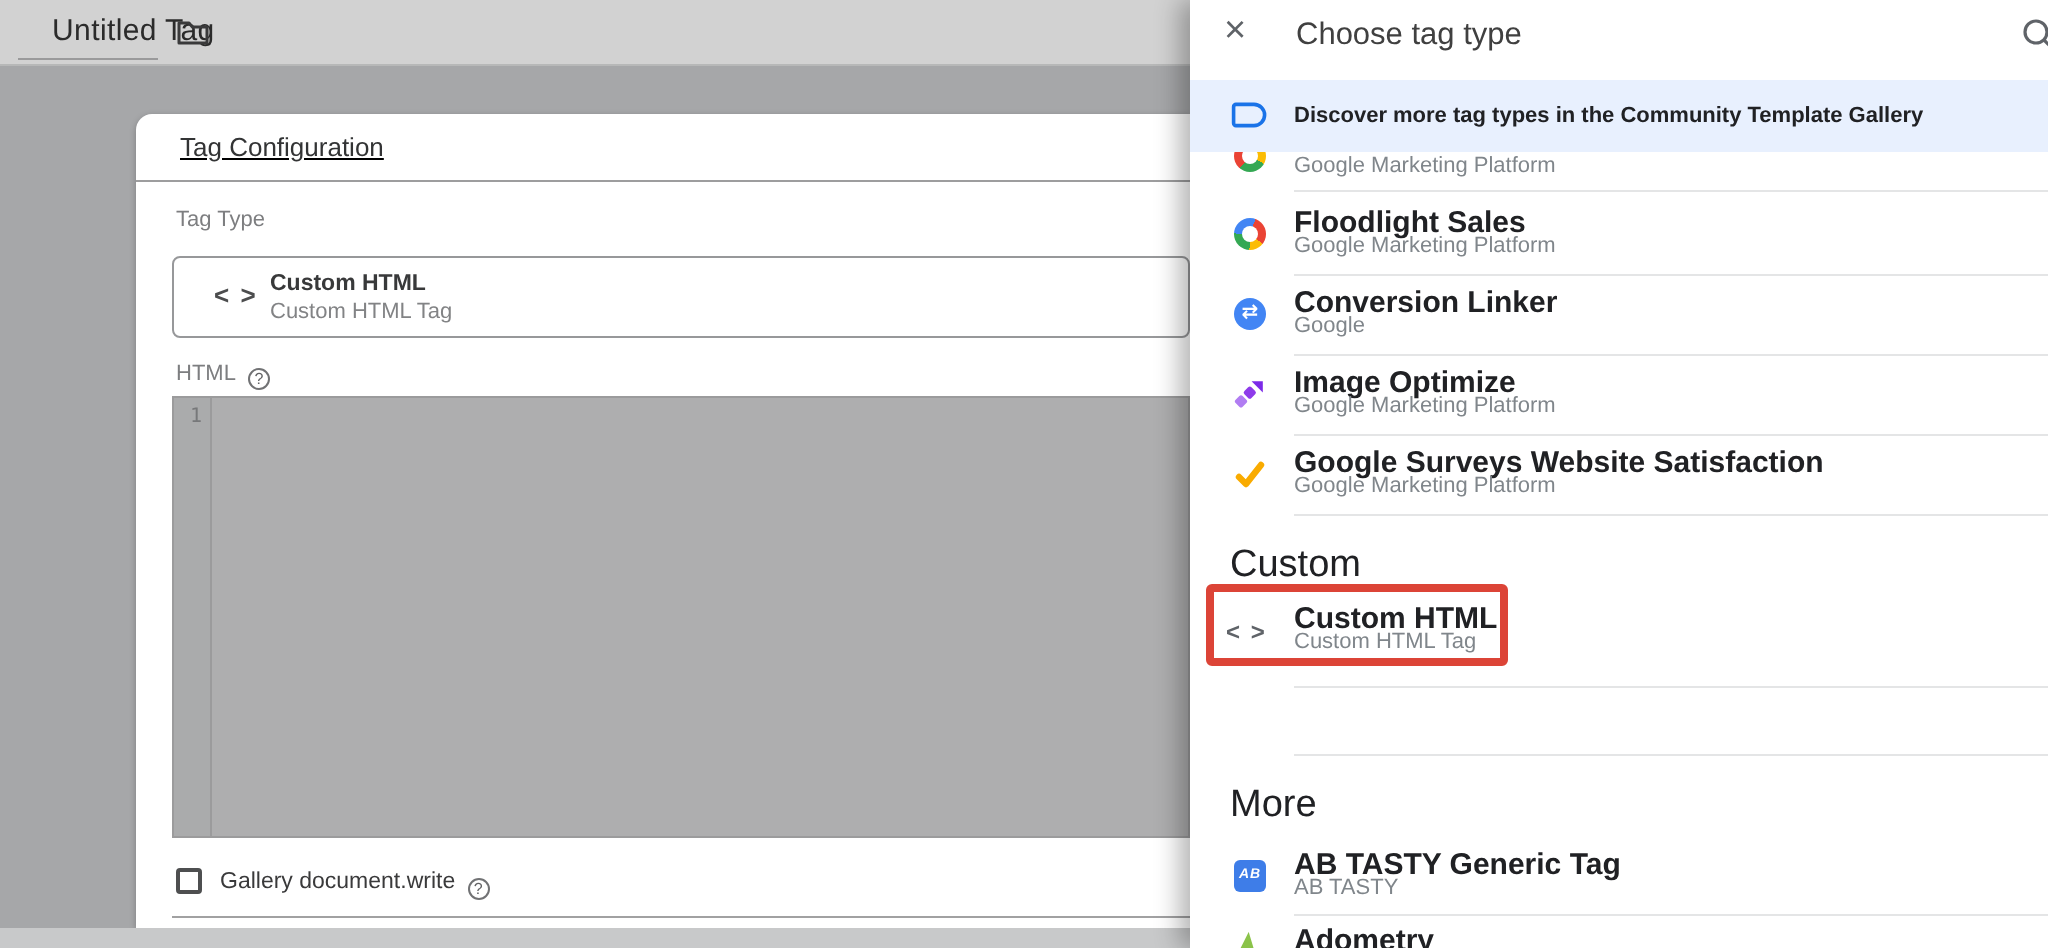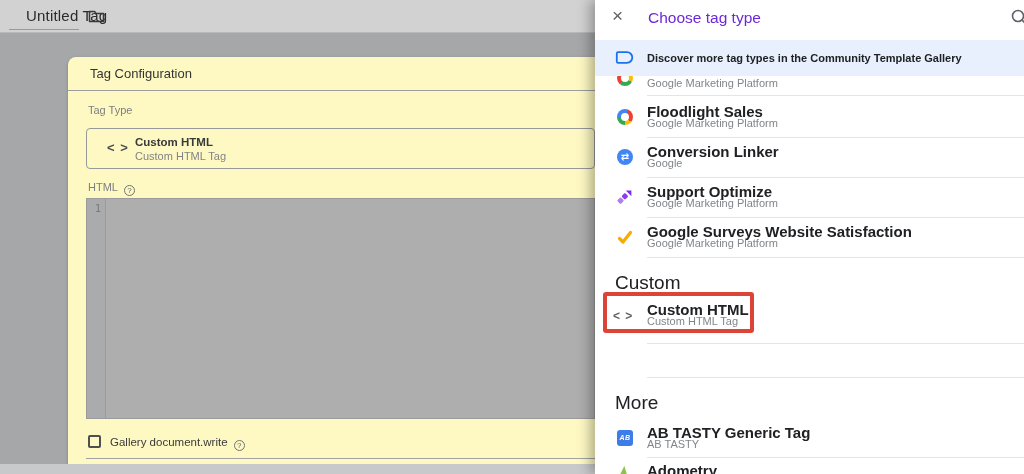--- a/index.html
+++ b/index.html
@@ -9,21 +9,21 @@
   
   .left-region { position:absolute; left:0; top:0; width:595px; height:474px; background:#a6a7a9; }
 
   .topbar { position:absolute; left:0; top:0; width:595px; height:33px; background:#d2d2d2; border-bottom:1px solid #b7b8b8; }
   .doc-title { position:absolute; left:10px; top:7px; font-size:15px; color:#2b2b2b; letter-spacing:.2px;margin-left:16px; }
   .doc-title-underline { position:absolute; left:9px; top:29px; width:70px; height:1px; background:#9a9a9b; }
   .folder-ic { position:absolute; left:88px; top:9px; }
 
   .bottom-strip { position:absolute; left:0; top:464px; width:595px; height:10px; background:#c8c9ca; }
 
-  .card { position:absolute; left:68px; top:57px; width:527px; height:407px; background:#fef9c3; border-radius:8px 0 0 0; box-shadow:0 1px 3px rgba(0,0,0,.25); }
+  .card { position:absolute; left:68px; top:57px; width:527px; height:407px; background:#ffffff; border-radius:8px 0 0 0; box-shadow:0 1px 3px rgba(0,0,0,.25);text-decoration:underline; }
   .card-header { height:34px; line-height:34px; padding-left:22px; font-size:13px; font-weight:500; color:#333435; border-bottom:1px solid #9d9d9e; }
   .field-label { position:absolute; left:20px; font-size:11px; color:#7d7e80; }
   .lbl-tagtype { top:47px; }
   .lbl-html { top:124px; }
 
   .selector { position:absolute; left:18px; top:71px; width:509px; height:41px; border:1px solid #97989a; border-radius:4px; }
   .selector .code-glyph { position:absolute; left:20px; top:11px; font-size:13px; font-weight:700; color:#4c4d4e; letter-spacing:1px; }
   .sel-title { position:absolute; left:48px; top:7px; font-size:11.5px; font-weight:700; color:#38393a; }
   .sel-sub { position:absolute; left:48px; top:21px; font-size:11px; color:#828385; }
 
@@ -34,21 +34,21 @@
   .line-num { position:absolute; right:4px; top:4px; font-family:"DejaVu Sans Mono",monospace; font-size:10px; color:#77787a; }
 
   .chk-row { position:absolute; left:20px; top:375px; height:16px; }
   .checkbox { display:inline-block; width:13px; height:13px; border:2px solid #4e4f50; border-radius:2px; vertical-align:middle; }
   .chk-label { font-size:11.5px; color:#3a3a3b; margin-left:9px; vertical-align:middle; }
   .card-divider { position:absolute; left:18px; top:401px; width:509px; height:1px; background:#a1a1a2; }
 
   
   .panel { position:absolute; left:595px; top:0; width:429px; height:474px; background:#ffffff; box-shadow:-5px 0 12px rgba(0,0,0,.3); overflow:hidden; }
   .close-x { position:absolute; left:17px; top:5px; font-size:19px; color:#5f6368; cursor:default; z-index:3; }
-  .panel-title { position:absolute; left:53px; top:9px; font-size:15.5px; color:#6d28d9; z-index:3; }
+  .panel-title { position:absolute; left:53px; top:9px; font-size:15.5px; color:#404040; z-index:3; }
   .search-ic { position:absolute; left:415px; top:8px; z-index:3; }
 
   .banner { position:absolute; left:0; top:40px; width:429px; height:36px; background:#e8f0fe; z-index:2; }
   .banner-ic { position:absolute; left:20px; top:10px; }
   .banner-text { position:absolute; left:52px; top:12px; font-size:11px; font-weight:700; color:#202124; }
 
   .row { position:absolute; left:0; width:429px; height:30px; z-index:1; }
   .row .t { position:absolute; left:52px; top:0; font-size:15px; font-weight:700; color:#202124; white-space:nowrap; }
   .row .s { position:absolute; left:52px; top:14px; font-size:11px; color:#80868b; white-space:nowrap; }
   .row .ic { position:absolute; left:22px; top:6px; width:16px; height:16px; }
@@ -153,21 +153,21 @@
   <div class="hr" style="top:177px;"></div>
 
   <div class="row" style="top:183px;">
     <span class="ic">
       <svg width="16" height="16" viewBox="0 0 16 16">
         <rect x="1" y="9.2" width="5" height="5" rx="1.2" fill="#b17df2" transform="rotate(-45 3.5 11.7)"></rect>
         <rect x="5.4" y="4.8" width="5" height="5" rx="1.2" fill="#8e3bea" transform="rotate(-45 7.9 7.3)"></rect>
         <path d="M8.8 1.6 L14.4 1.6 L14.4 7.2 Z" fill="#7c2ae8"></path>
       </svg>
     </span>
-    <span class="t">Support Optimize</span>
+    <span class="t">Image Optimize</span>
     <span class="s">Google Marketing Platform</span>
   </div>
   <div class="hr" style="top:217px;"></div>
 
   <div class="row" style="top:223px;">
     <span class="ic">
       <svg width="16" height="16" viewBox="0 0 16 16">
           <path d="M2.5 9.5 L6 13 L13.5 3.5" stroke="#f9ab00" stroke-width="3.2" fill="none" stroke-linecap="round" stroke-linejoin="round"></path>
         </svg>
     </span>

